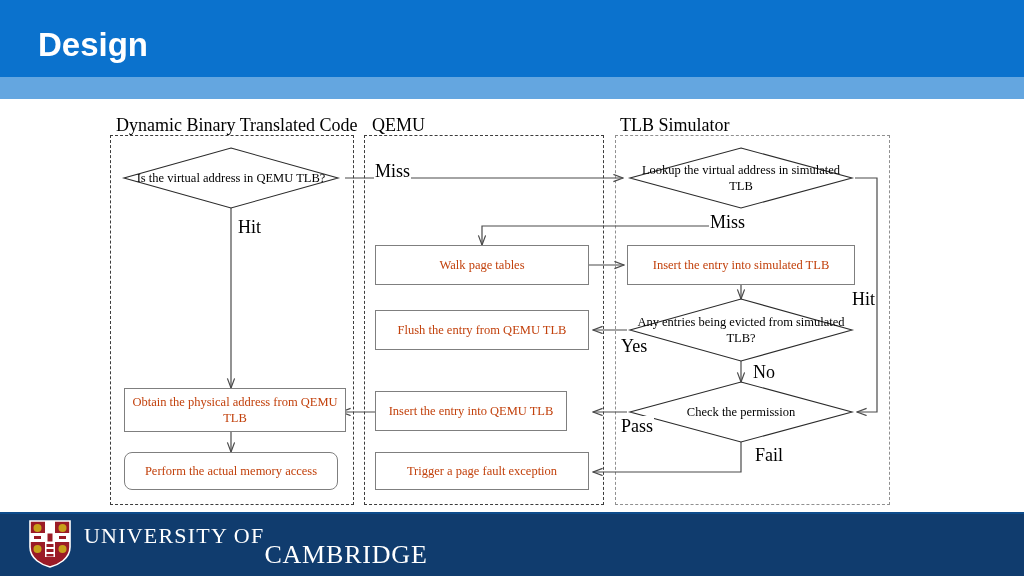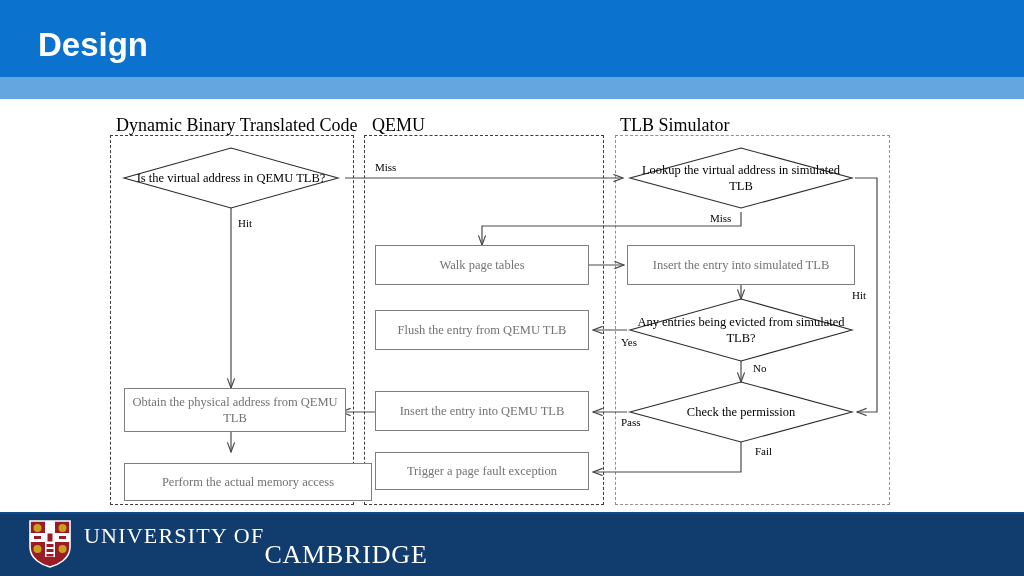--- a/index.html
+++ b/index.html
@@ -44,40 +44,40 @@
   }
   
   .node-box{
     position:absolute;
     border:1px solid #7f7f7f;
     background:#ffffff;
     box-sizing:border-box;
     display:flex;align-items:center;justify-content:center;
     text-align:center;
     font-family:"Liberation Serif", serif;
-    font-size:12.5px;color:#737373;
+    font-size:12.5px;color:#c2410c;
     line-height:1.28;
     padding:2px 4px;
   }
   
   .diamond-wrap{position:absolute;}
   .diamond-wrap svg{position:absolute;left:0;top:0;overflow:visible;}
   .diamond-text{
     position:absolute;left:0;top:0;width:100%;height:100%;
     display:flex;align-items:center;justify-content:center;
     text-align:center;
     font-family:"Liberation Serif", serif;
     font-size:12.5px;color:#000000;line-height:1.30;
     pointer-events:none;
   }
   
   .edge-label{
     position:absolute;
     font-family:"Liberation Serif", serif;
-    font-size:11px;color:#000000;white-space:nowrap;
+    font-size:18px;color:#000000;white-space:nowrap;
     background:#ffffff;padding:0 1px;
   }
   
   .edges{
     position:absolute;left:0;top:0;width:1024px;height:413px;
     pointer-events:none;
   }
   
   .slide-footer{
     position:absolute;left:0;top:512px;width:1024px;height:64px;
@@ -181,32 +181,32 @@
     <svg width="222" height="62" viewBox="0 0 222 62">
       <polygon points="111,0 222,31 111,62 0,31" fill="#ffffff" stroke="#2b2b2b" stroke-width="1.1"></polygon>
     </svg>
     <div class="diamond-text">Any entries being evicted from simulated TLB?</div>
   </div>
 
   <div class="node-box" style="left:124px; top:289px; width:222px; height:44px;">
     <span>Obtain the physical address from QEMU TLB</span>
   </div>
 
-  <div class="node-box" style="left:375px; top:292px; width:214px; height:40px;">
+  <div class="node-box" style="left:375px; top:292px; width:192px; height:40px;">
     <span>Insert the entry into QEMU TLB</span>
   </div>
 
   <div class="diamond-wrap" style="left:630px; top:283px; width:222px; height:60px;">
     <svg width="222" height="60" viewBox="0 0 222 60">
       <polygon points="111,0 222,30 111,60 0,30" fill="#ffffff" stroke="#2b2b2b" stroke-width="1.1"></polygon>
     </svg>
     <div class="diamond-text">Check the permission</div>
   </div>
 
-  <div class="node-box" style="left:124px; top:364px; width:248px; height:38px;">
+  <div class="node-box" style="left:124px; top:353px; width:214px; height:38px;border-radius:8px;">
     <span>Perform the actual memory access</span>
   </div>
 
   <div class="node-box" style="left:375px; top:353px; width:214px; height:38px;">
     <span>Trigger a page fault exception</span>
   </div>
 
   <div class="edge-label" style="left:374px; top:62px;">Miss</div>
   <div class="edge-label" style="left:237px; top:118px;">Hit</div>
   <div class="edge-label" style="left:851px; top:190px;">Hit</div>

